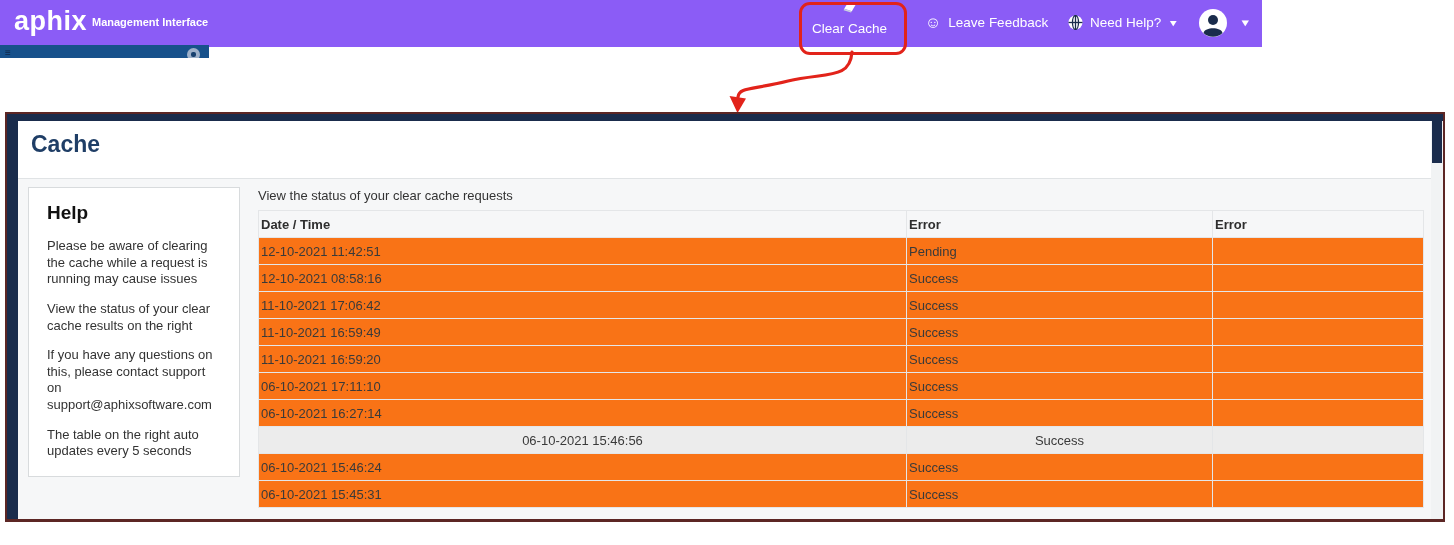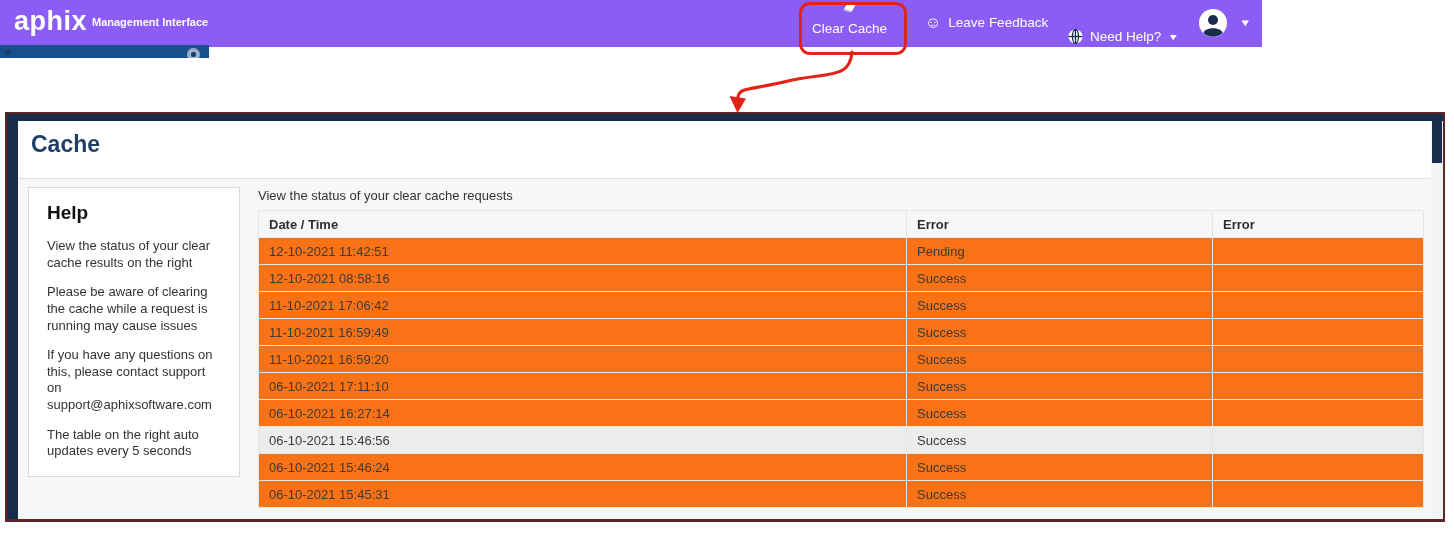--- a/index.html
+++ b/index.html
@@ -37,25 +37,25 @@
   
   .help-box{position:absolute;left:10px;top:8px;width:212px;background:#fff;border:1px solid #d8dbdd;
     padding:10px 18px 14px;box-sizing:border-box;}
   .help-box h2{margin:4px 0 14px;font-size:19px;color:#111;}
   .help-box p{margin:0 0 13px;font-size:13px;color:#333;line-height:1.28;}
   .help-box p:last-child{margin-bottom:2px;}
   
   .tbl-caption{position:absolute;left:240px;top:9px;font-size:13px;color:#333;}
   table.cache{position:absolute;left:240px;top:31px;width:1165px;border-collapse:collapse;background:#fff;
     font-size:13px;color:#3a3a3a;table-layout:fixed;}
-  table.cache th,table.cache td{border:1px solid #e4e6e8;padding:5px 10px;text-align:left;
+  table.cache th,table.cache td{border:1px solid #e4e6e8;padding:5px 2px;text-align:left;
     height:16px;overflow:hidden;white-space:nowrap;}
   table.cache th{font-weight:bold;color:#2e2e2e;background:#f6f7f8;}
   table.cache td{background:#f97316;}
-  table.cache tr.hl td{background:#ececec;}
+  table.cache tr.hl td{background:#ececec;text-align:center;}
 </style>
 </head>
 <body>
 
 <div class="navbar">
   <div class="logo">aphix</div>
   <div class="subtitle">Management Interface</div>
 
   <div class="nav-btn" style="left:812px;flex-direction:column;">
     <svg width="16" height="14" viewBox="0 0 16 14">
@@ -63,21 +63,21 @@
       <path d="M2.2 8.8 L9.8 11.2 L9 12.4 L1.6 10.2 Z" fill="#c9d2de"></path>
     </svg>
     <span>Clear Cache</span>
   </div>
 
   <div class="nav-btn" style="left:925px;">
     <span class="smiley">☺</span>
     <span>Leave Feedback</span>
   </div>
 
-  <div class="nav-btn" style="left:1068px;margin-top:14px;">
+  <div class="nav-btn" style="left:1068px;">
     <svg width="15" height="15" viewBox="0 0 15 15">
       <circle cx="7.5" cy="7.5" r="7" fill="#ffffff"></circle>
       <ellipse cx="7.5" cy="7.5" rx="3" ry="7" fill="none" stroke="#1a2c4c" stroke-width="1.3"></ellipse>
       <line x1="0.5" y1="7.5" x2="14.5" y2="7.5" stroke="#1a2c4c" stroke-width="1.3"></line>
       <line x1="7.5" y1="0.5" x2="7.5" y2="14.5" stroke="#1a2c4c" stroke-width="1.3"></line>
     </svg>
     <span>Need Help?</span>
     <span class="chev">▾</span>
   </div>
 
@@ -108,22 +108,22 @@
   <div class="scroll-track">
     <div class="scroll-thumb"></div>
   </div>
 
   <div class="page-title">Cache</div>
 
   <div class="content">
 
     <div class="help-box">
       <h2>Help</h2>
+      <p>Please be aware of clearing the cache while a request is running may cause issues</p>
       <p>View the status of your clear cache results on the right</p>
-      <p>Please be aware of clearing the cache while a request is running may cause issues</p>
       <p>If you have any questions on this, please contact support on support@aphixsoftware.com</p>
       <p>The table on the right auto updates every 5 seconds</p>
     </div>
 
     <div class="tbl-caption">View the status of your clear cache requests</div>
 
     <table class="cache">
       <colgroup>
         <col style="width:648px">
           <col style="width:306px">

